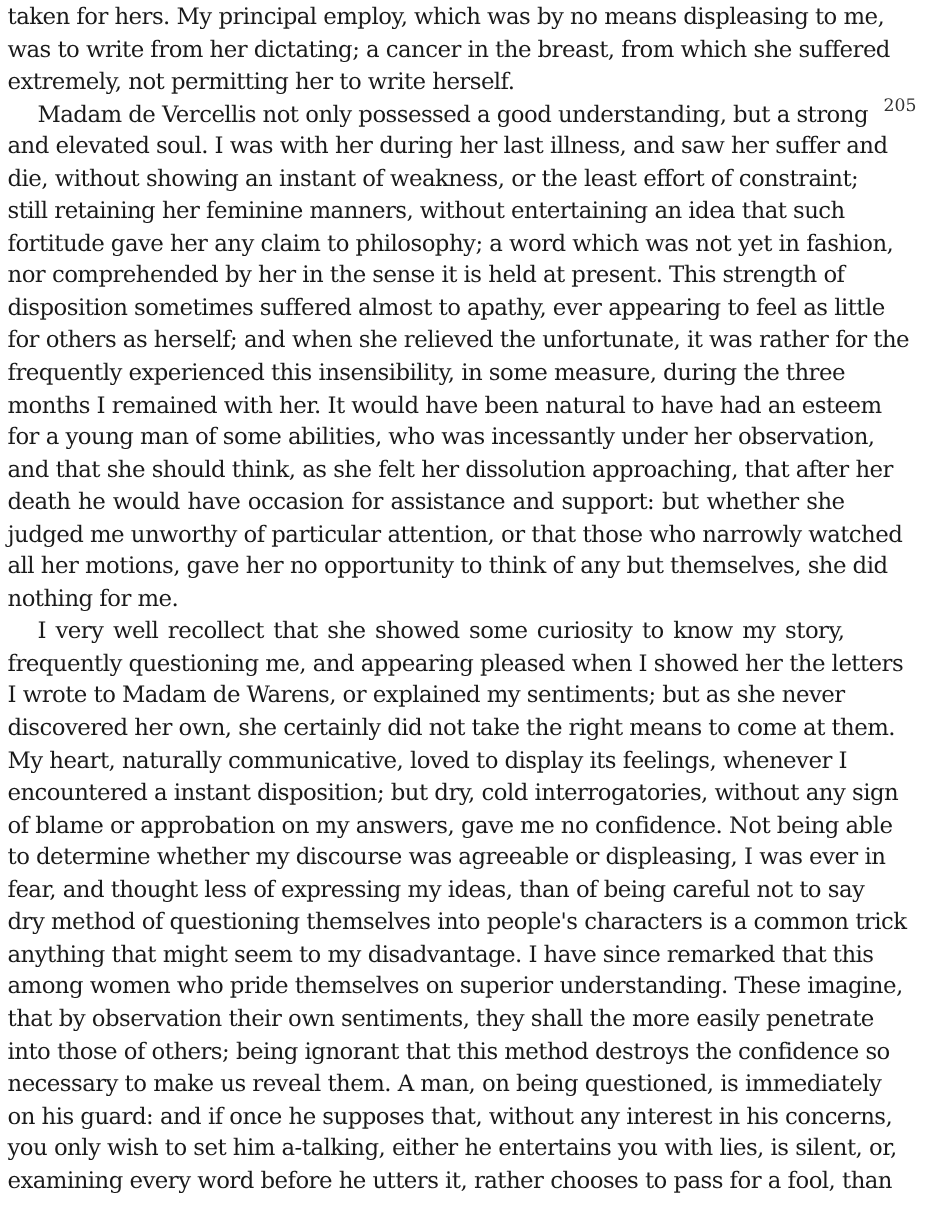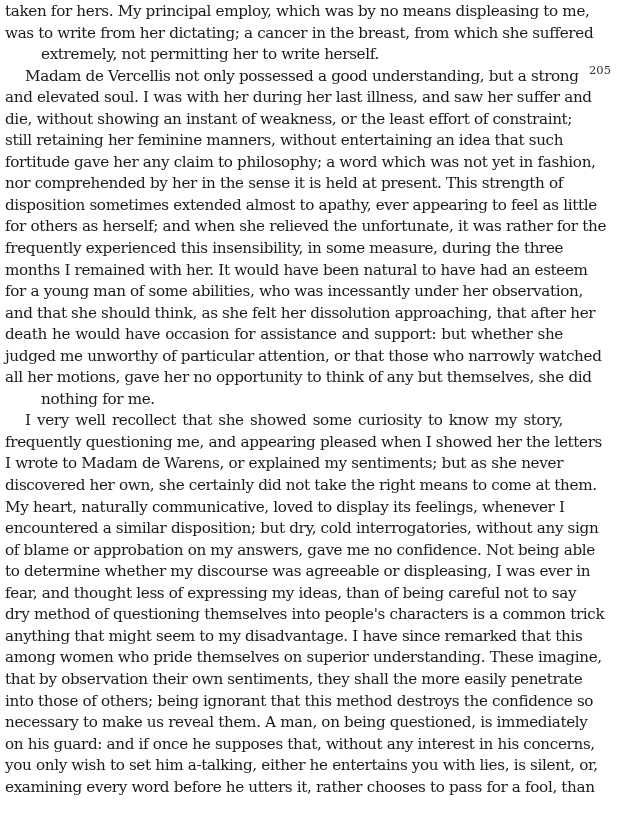--- a/index.html
+++ b/index.html
@@ -15,21 +15,21 @@
     color: #1a1a1a;
     letter-spacing: -0.35px;
   }
   .para {
     margin: 0;
     text-align: justify;
     text-align-last: left;
     text-indent: 0;
   }
   .line { display: block; text-align: justify; text-align-last: justify; white-space: nowrap; }
-  .line.end { text-align-last: left; margin-left: 36px; }
+  .line.end { text-align-last: left; }
   .margin-num {
     position: absolute;
     left: 589px;
     top: 63px;
     font-family: "DejaVu Serif", "Liberation Serif", serif;
     font-size: 11.5px;
     color: #333333;
   }
 </style>
 </head>
@@ -41,38 +41,38 @@
       <span class="line">was to write from her dictating; a cancer in the breast, from which she suffered</span>
       <span class="line end">extremely, not permitting her to write herself.</span>
     </div>
     <div class="para">
       <span class="line" style="padding-left: 20px;">Madam de Vercellis not only possessed a good understanding, but a strong</span>
       <span class="line">and elevated soul. I was with her during her last illness, and saw her suffer and</span>
       <span class="line">die, without showing an instant of weakness, or the least effort of constraint;</span>
       <span class="line">still retaining her feminine manners, without entertaining an idea that such</span>
       <span class="line">fortitude gave her any claim to philosophy; a word which was not yet in fashion,</span>
       <span class="line">nor comprehended by her in the sense it is held at present. This strength of</span>
-      <span class="line">disposition sometimes extended almost to apathy, ever appearing to feel as little</span>
+      <span class="line">disposition sometimes suffered almost to apathy, ever appearing to feel as little</span>
       <span class="line">for others as herself; and when she relieved the unfortunate, it was rather for the</span>
       <span class="line">frequently experienced this insensibility, in some measure, during the three</span>
       <span class="line">months I remained with her. It would have been natural to have had an esteem</span>
       <span class="line">for a young man of some abilities, who was incessantly under her observation,</span>
       <span class="line">and that she should think, as she felt her dissolution approaching, that after her</span>
       <span class="line">death he would have occasion for assistance and support: but whether she</span>
       <span class="line">judged me unworthy of particular attention, or that those who narrowly watched</span>
       <span class="line">all her motions, gave her no opportunity to think of any but themselves, she did</span>
       <span class="line end">nothing for me.</span>
     </div>
     <div class="para">
       <span class="line" style="padding-left: 20px;">I very well recollect that she showed some curiosity to know my story,</span>
       <span class="line">frequently questioning me, and appearing pleased when I showed her the letters</span>
       <span class="line">I wrote to Madam de Warens, or explained my sentiments; but as she never</span>
       <span class="line">discovered her own, she certainly did not take the right means to come at them.</span>
       <span class="line">My heart, naturally communicative, loved to display its feelings, whenever I</span>
-      <span class="line">encountered a similar disposition; but dry, cold interrogatories, without any sign</span>
+      <span class="line">encountered a instant disposition; but dry, cold interrogatories, without any sign</span>
       <span class="line">of blame or approbation on my answers, gave me no confidence. Not being able</span>
       <span class="line">to determine whether my discourse was agreeable or displeasing, I was ever in</span>
       <span class="line">fear, and thought less of expressing my ideas, than of being careful not to say</span>
       <span class="line">dry method of questioning themselves into people's characters is a common trick</span>
       <span class="line">anything that might seem to my disadvantage. I have since remarked that this</span>
       <span class="line">among women who pride themselves on superior understanding. These imagine,</span>
       <span class="line">that by observation their own sentiments, they shall the more easily penetrate</span>
       <span class="line">into those of others; being ignorant that this method destroys the confidence so</span>
       <span class="line">necessary to make us reveal them. A man, on being questioned, is immediately</span>
       <span class="line">on his guard: and if once he supposes that, without any interest in his concerns,</span>

